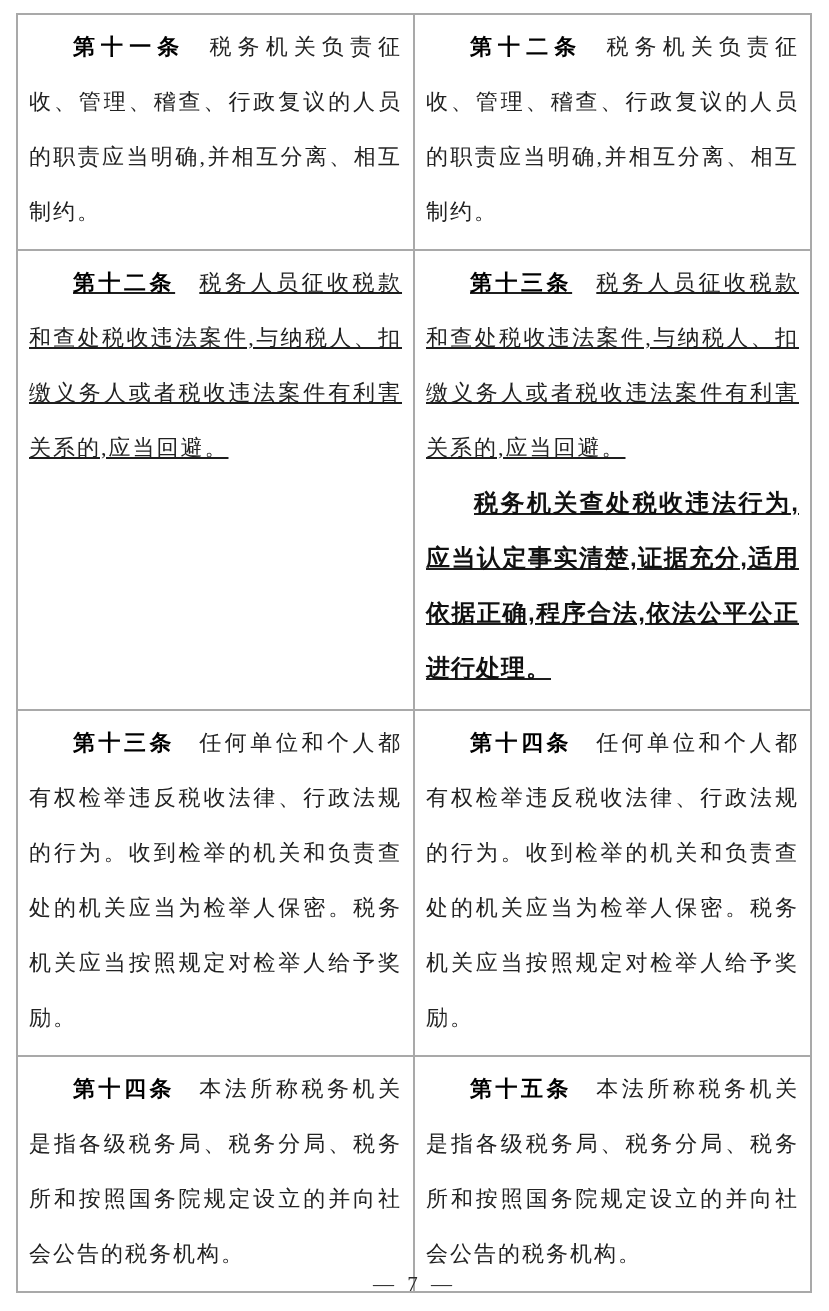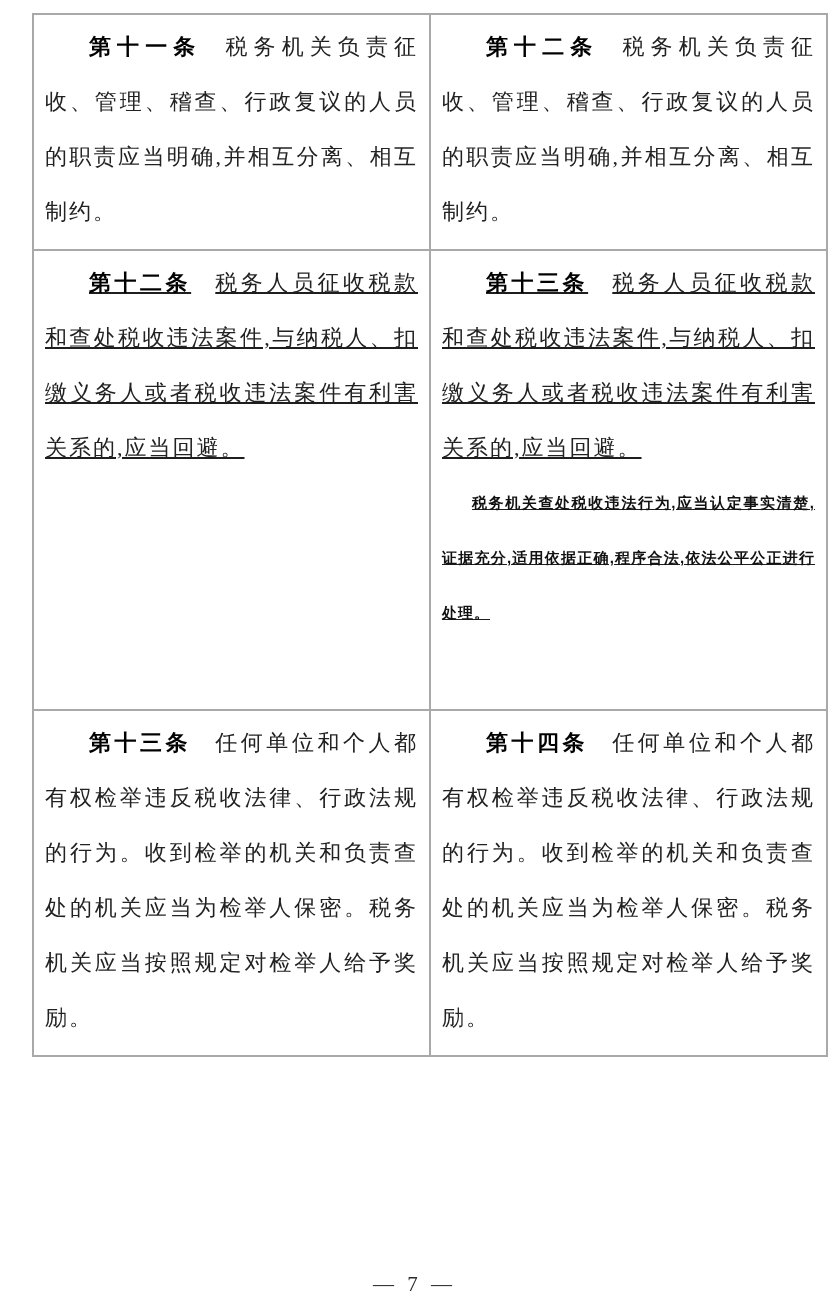--- a/index.html
+++ b/index.html
@@ -11,21 +11,21 @@
   }
   .page {
     position: relative;
     width: 829px;
     height: 1311px;
     background: #ffffff;
     overflow: hidden;
   }
   table.doc-table {
     position: absolute;
-    left: 32px;
+    left: 16px;
     top: 13px;
     width: 794px;
     border-collapse: collapse;
     table-layout: fixed;
   }
   table.doc-table td {
     width: 397px;
     border: 2px solid #a9a9a9;
     vertical-align: top;
     padding: 4px 11px 10px 11px;
@@ -50,21 +50,21 @@
     font-family: "Liberation Sans", sans-serif;
     font-weight: 700;
     color: #000000;
     letter-spacing: 2px;
     margin-right: 1.1em;
   }
   p.added-clause {
     margin: 0;
     font-family: "Liberation Sans", sans-serif;
     font-weight: 700;
-    font-size: 15px;
+    font-size: 24px;
     line-height: 55px;
     text-align: justify;
     text-indent: 2em;
     letter-spacing: 1px;
     color: #111111;
   }
   .footer {
     position: absolute;
     left: 0;
     width: 100%;
@@ -104,18 +104,26 @@
 
       <tr class="row-2">
         <td>
           <p class="article"><span class="article-no">第十三条</span><span>任何单位和个人都有权检举违反税收法律、行政法规的行为。收到检举的机关和负责查处的机关应当为检举人保密。税务机关应当按照规定对检举人给予奖励。</span></p>
         </td>
         <td>
           <p class="article"><span class="article-no">第十四条</span><span>任何单位和个人都有权检举违反税收法律、行政法规的行为。收到检举的机关和负责查处的机关应当为检举人保密。税务机关应当按照规定对检举人给予奖励。</span></p>
         </td>
       </tr>
 
+      <tr class="row-3">
+        <td>
+          <p class="article"><span class="article-no">第十四条</span><span>本法所称税务机关是指各级税务局、税务分局、税务所和按照国务院规定设立的并向社会公告的税务机构。</span></p>
+        </td>
+        <td>
+          <p class="article"><span class="article-no">第十五条</span><span>本法所称税务机关是指各级税务局、税务分局、税务所和按照国务院规定设立的并向社会公告的税务机构。</span></p>
+        </td>
+      </tr>
     </tbody>
   </table>
 
   <div class="footer">— 7 —</div>
 
 </div>
 
 </body></html>

